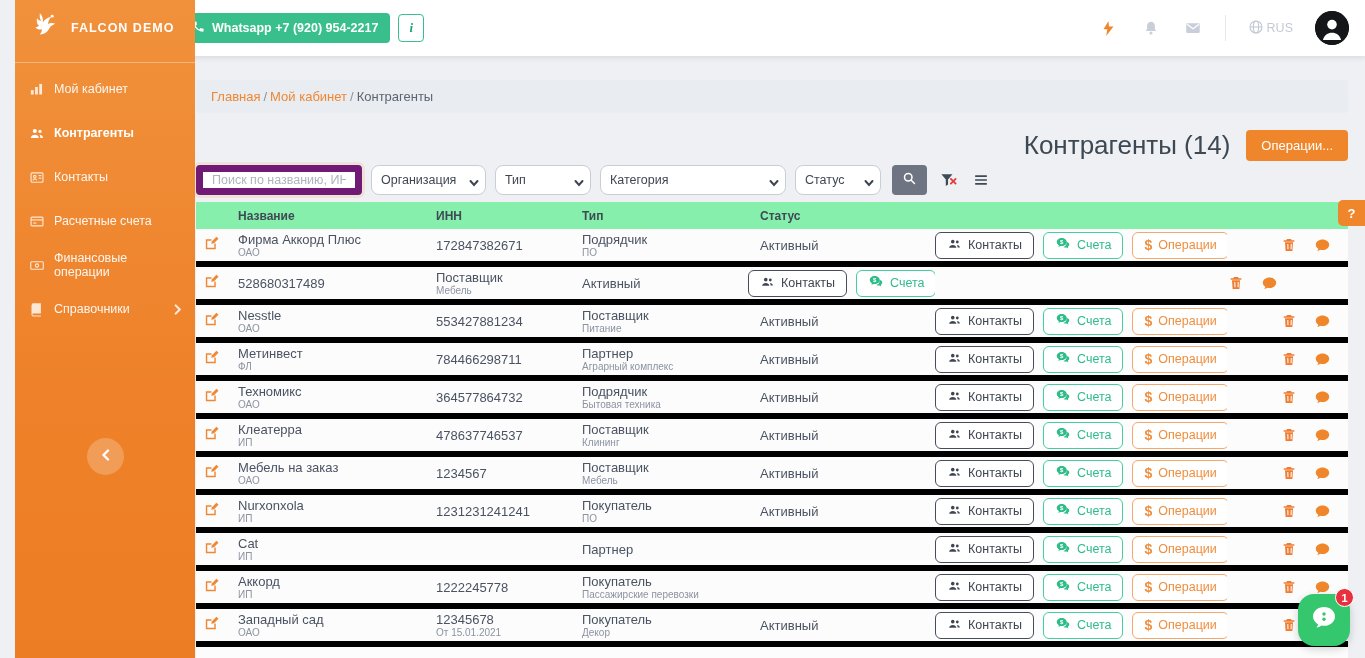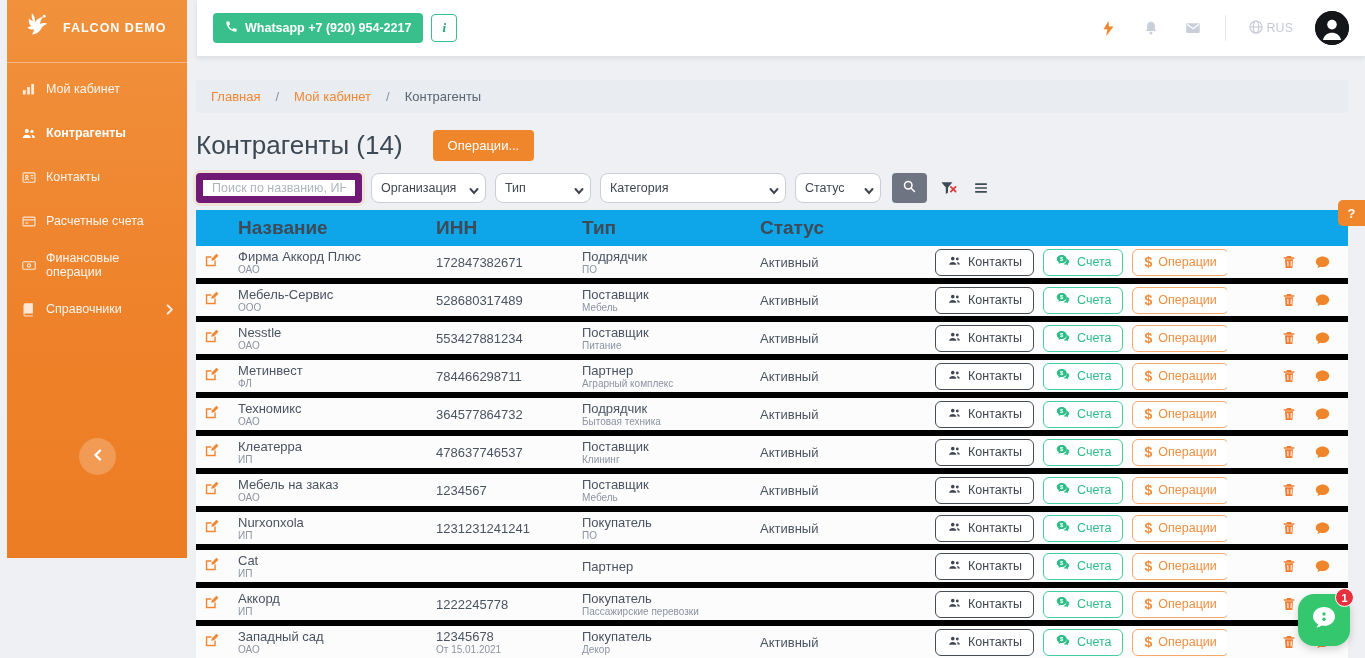--- a/index.html
+++ b/index.html
@@ -1,79 +1,79 @@
 <!DOCTYPE html>
 <html><head>
 <meta charset="utf-8">
 <style>
   * { margin:0; padding:0; box-sizing:border-box; }
   html,body { width:1365px; height:658px; overflow:hidden; }
   body { font-family:"Liberation Sans", sans-serif; background:#eef0f3; }
   .app { position:relative; width:1365px; height:658px; overflow:hidden; }
 
   
-  .sidebar { position:absolute; left:7px; top:0; width:180px; height:558px;
+  .sidebar { position:absolute; left:15px; top:0; width:180px; height:658px;
     background:linear-gradient(180deg,#f1913c 0%, #ee8129 60%, #ed7d24 100%); z-index:30; }
   .brand { height:56px; display:flex; align-items:center; padding:0 14px; gap:10px; }
   .brand-name { color:#fff; font-size:12.5px; font-weight:bold; letter-spacing:1px; white-space:nowrap; }
   .side-divider { border-bottom:1px solid rgba(255,255,255,.35); margin:6px 0 4px 0; }
   .side-item { display:flex; align-items:center; gap:9px; height:44px; padding:0 12px 0 14px;
     color:rgba(255,255,255,.92); font-size:12.5px; cursor:pointer; text-decoration:none; }
   .side-item .s-icon { width:16px; height:16px; color:rgba(255,255,255,.8); flex:0 0 16px; display:flex; align-items:center; }
   .side-item.active { font-weight:bold; color:#fff; }
   .side-item.active .s-icon { color:#fff; }
   .side-item .s-chevron { margin-left:auto; color:rgba(255,255,255,.85); display:flex; }
   .collapse-btn { position:absolute; left:72px; top:438px; width:37px; height:37px; border-radius:50%;
     border:none; background:rgba(255,255,255,.22); color:#fff; cursor:pointer;
     display:flex; align-items:center; justify-content:center; }
 
   
-  .topbar { position:absolute; left:197px; top:0; right:0; height:56px; background:#fff;
+  .topbar { position:absolute; left:164px; top:0; right:0; height:56px; background:#fff;
     box-shadow:0 2px 5px rgba(60,70,90,.12); z-index:20; display:flex; align-items:center; padding:8px 16px; }
   .whatsapp-btn { display:flex; align-items:center; gap:7px; background:#38bf8c; border:none; border-radius:4px;
     color:#fff; font-size:12.5px; font-weight:bold; padding:7px 12px; cursor:pointer; }
   .info-btn { margin-left:8px; width:26px; height:28px; background:#fff; border:1px solid #38bf8c; border-radius:4px;
     color:#1fa377; font-size:13px; font-weight:bold; font-family:"Liberation Serif",serif; font-style:italic; cursor:pointer; }
   .topbar-right { margin-left:auto; display:flex; align-items:center; gap:22px; }
   .tb-icon { width:20px; height:20px; display:flex; align-items:center; justify-content:center; cursor:pointer; background:none; border:none; }
   .tb-divider { width:1px; height:26px; background:#e4e7ec; }
   .lang { display:flex; align-items:center; gap:3px; color:#c4cad5; font-size:12.5px; cursor:pointer; background:none; border:none; }
   .avatar-btn { width:34px; height:34px; border-radius:50%; background:#15161a; border:none; cursor:pointer;
     display:flex; align-items:center; justify-content:center; overflow:hidden; }
 
   
   .content { position:absolute; left:180px; top:56px; right:0; bottom:0; padding:24px 17px 0 16px; overflow:hidden; }
   .breadcrumb { height:33px; background:#e9ecf0; border-radius:4px; display:flex; align-items:center;
-    padding:0 15px; font-size:13px; gap:15px; }
+    padding:0 15px; font-size:13px; gap:3px; }
   .crumb-link { color:#ef8733; text-decoration:none; cursor:pointer; }
   .crumb-sep { color:#8a919c; }
   .crumb-current { color:#5b6570; }
 
-  .title-row { display:flex; align-items:center; margin:17px 0 12px 0; gap:30px; }
+  .title-row { display:flex; align-items:center; margin:17px 0 4px 0; gap:16px;justify-content:flex-end; }
   .page-title { font-size:26px; font-weight:400; color:#3c4853; }
   .create-btn { background:#f0862b; color:#fff; border:none; border-radius:4px; padding:8px 15px;
     font-size:13px; cursor:pointer; }
 
   .filter-row { display:flex; align-items:center; gap:9px; margin-bottom:7px; }
   .search-input { width:166px; height:30px; border:7px solid #701a75; border-radius:4px; padding:0 9px;
     font-size:12.5px; color:#14532d; outline:none; box-shadow:0 0 0 3px rgba(244,166,97,.18); }
   .search-input::placeholder { color:#aeb4bd; }
   .select-wrap { position:relative; display:inline-flex; }
   .select-wrap select { appearance:none; -webkit-appearance:none; height:30px; border:1px solid #c9ced6; border-radius:8px;
     background:#fff; font-size:12.5px; color:#3f4652; padding:0 24px 0 9px; cursor:pointer; font-family:inherit; }
   .select-chevron { position:absolute; right:7px; top:9px; pointer-events:none; color:#3f4652; }
   .w-org select { width:115px; } .w-type select { width:96px; } .w-cat select { width:186px; } .w-status select { width:86px; }
   .search-btn { width:35px; height:30px; background:#6e7482; border:none; border-radius:4px; cursor:pointer;
     display:flex; align-items:center; justify-content:center; margin-left:2px; }
   .icon-btn { background:none; border:none; cursor:pointer; display:flex; align-items:center; justify-content:center; width:24px; height:24px; }
 
   
   .table { background:#fdfdfe; }
   .tgrid { display:grid; grid-template-columns:30px 198px 146px 178px 187px 292px 1fr 68px; align-items:center; }
-  .thead { background:#0ea5e9; height:36px; font-size:19px; font-weight:bold; color:#3e4a55; }
+  .thead { background:#86efac; height:27px; font-size:12px; font-weight:bold; color:#3e4a55; }
   .thead .hcell { padding-left:12px; }
   .trow { height:38px; border-bottom:6px solid #000000; background:#fcfcfd; }
   .cell { overflow:hidden; white-space:nowrap; }
   .c-name,.c-inn,.c-type,.c-status { padding-left:12px; }
   .cell .main { font-size:13px; color:#4a5361; line-height:15px; }
   .cell .sub { font-size:10px; color:#8b93a0; line-height:12px; }
   .c-edit { display:flex; justify-content:center; }
   .edit-btn { background:none; border:none; color:#ef8733; cursor:pointer; width:20px; height:20px; padding:0; }
   .c-actions { display:flex; gap:9px; align-items:center; }
   .row-btn { display:inline-flex; align-items:center; gap:6px; height:27px; border-radius:6px; background:#fff;
@@ -385,24 +385,20 @@
 
   <div class="trow tgrid">
     <div class="cell c-edit">
       <button class="edit-btn">
         <svg width="17" height="17" viewBox="0 0 24 24" fill="currentColor">
                   <path d="M4 6h8v2H6v10h10v-6h2v8H4V6z"></path>
                   <path d="M11.5 12.5l1.2-3.7L19 2.5l2.9 2.9-6.3 6.3-4.1.8z"></path>
                 </svg>
       </button>
     </div>
-    <div class="cell c-name">
-      <div class="main">Мебель-Сервис</div>
-      <div class="sub">ООО</div>
-    </div>
     <div class="cell c-inn">
       <div class="main">528680317489</div>
       <div class="sub"></div>
     </div>
     <div class="cell c-type">
       <div class="main">Поставщик</div>
       <div class="sub">Мебель</div>
     </div>
     <div class="cell c-status">
       <div class="main">Активный</div>

